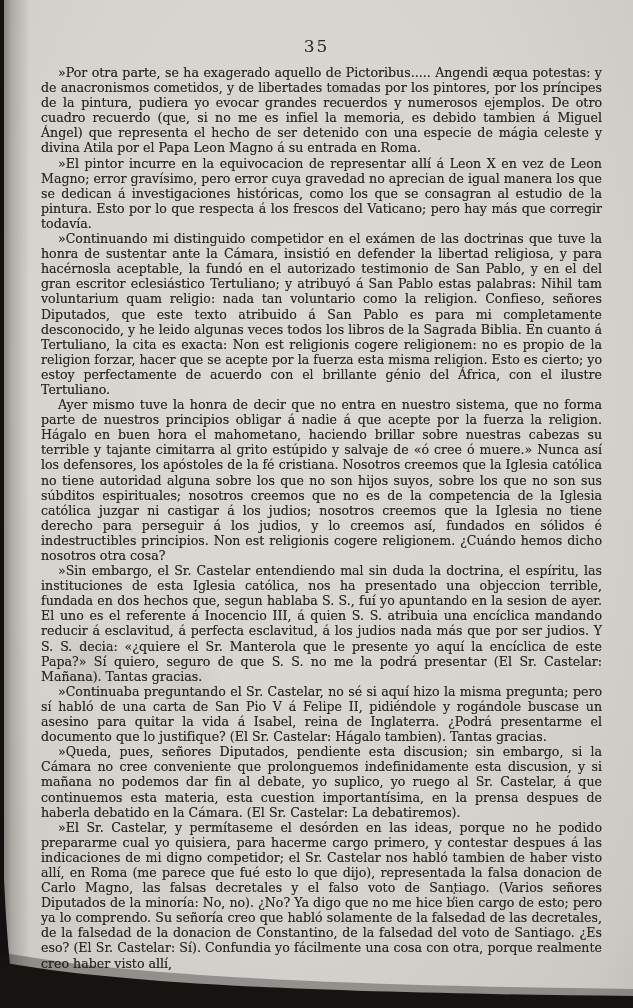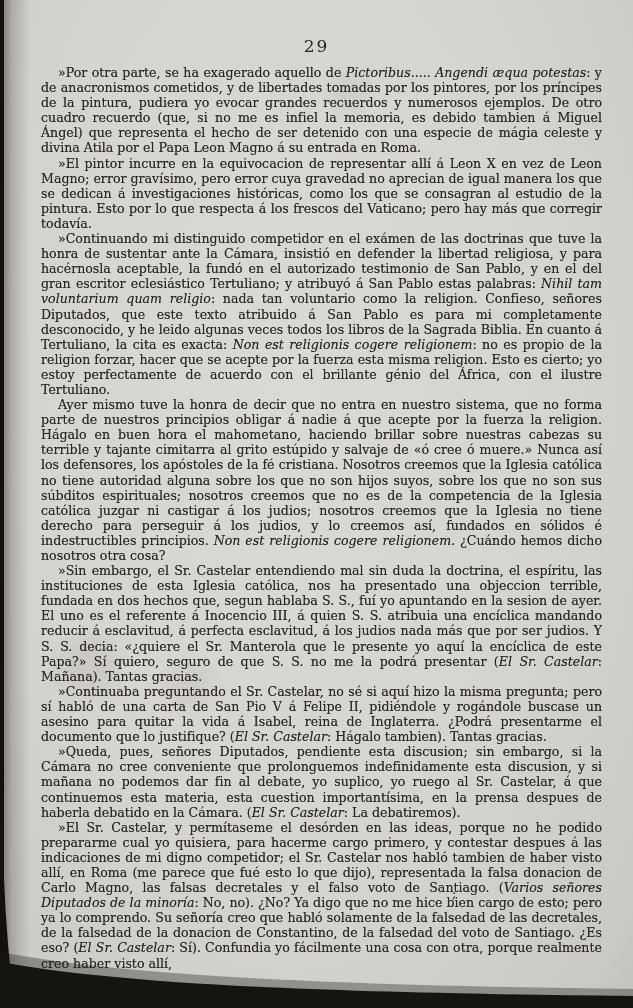--- a/index.html
+++ b/index.html
@@ -37,34 +37,34 @@
     font-size: 12.6px;
     line-height: 15.1px;
     color: #2b2720;
     text-align: justify;
     text-shadow: 0 0 0.4px rgba(43,39,32,0.55);
   }
   .text-block p {
     margin: 0;
     text-indent: 17px;
   }
-  .text-block .it { font-style: italic; }
+  .text-block .it { }
   .stray-mark {
     position: absolute;
     left: 452px; top: 886px;
     font-size: 13px;
     color: #2b2720;
   }
   .edges { position: absolute; left: 0; top: 0; pointer-events: none; }
 </style>
 </head>
 <body>
 
 <div class="scan">
-  <div class="page-number" style="color: rgb(43, 39, 32);">29</div>
+  <div class="page-number" style="color: rgb(43, 39, 32);">35</div>
 
   <div class="text-block" id="text-block" style="color: rgb(43, 39, 32);">
       <p><span>»Por otra parte, se ha exagerado aquello de </span><span class="it">Pictoribus..... Angendi æqua potestas</span><span>: y de anacronismos cometidos, y de libertades tomadas por los pintores, por los príncipes de la pintura, pudiera yo evocar grandes recuerdos y numerosos ejemplos. De otro cuadro recuerdo (que, si no me es infiel la memoria, es debido tambien á Miguel Ángel) que representa el hecho de ser detenido con una especie de mágia celeste y divina Atila por el Papa Leon Magno á su entrada en Roma.</span></p>
       <p><span>»El pintor incurre en la equivocacion de representar allí á Leon X en vez de Leon Magno; error gravísimo, pero error cuya gravedad no aprecian de igual manera los que se dedican á investigaciones históricas, como los que se consagran al estudio de la pintura. Esto por lo que respecta á los frescos del Vaticano; pero hay más que corregir todavía.</span></p>
       <p><span>»Continuando mi distinguido competidor en el exámen de las doctrinas que tuve la honra de sustentar ante la Cámara, insistió en defender la libertad religiosa, y para hacérnosla aceptable, la fundó en el autorizado testimonio de San Pablo, y en el del gran escritor eclesiástico Tertuliano; y atribuyó á San Pablo estas palabras: </span><span class="it">Nihil tam voluntarium quam religio</span><span>: nada tan voluntario como la religion. Confieso, señores Diputados, que este texto atribuido á San Pablo es para mi completamente desconocido, y he leido algunas veces todos los libros de la Sagrada Biblia. En cuanto á Tertuliano, la cita es exacta: </span><span class="it">Non est religionis cogere religionem</span><span>: no es propio de la religion forzar, hacer que se acepte por la fuerza esta misma religion. Esto es cierto; yo estoy perfectamente de acuerdo con el brillante génio del África, con el ilustre Tertuliano.</span></p>
       <p><span>Ayer mismo tuve la honra de decir que no entra en nuestro sistema, que no forma parte de nuestros principios obligar á nadie á que acepte por la fuerza la religion. Hágalo en buen hora el mahometano, haciendo brillar sobre nuestras cabezas su terrible y tajante cimitarra al grito estúpido y salvaje de «ó cree ó muere.» Nunca así los defensores, los apóstoles de la fé cristiana. Nosotros creemos que la Iglesia católica no tiene autoridad alguna sobre los que no son hijos suyos, sobre los que no son sus súbditos espirituales; nosotros creemos que no es de la competencia de la Iglesia católica juzgar ni castigar á los judios; nosotros creemos que la Iglesia no tiene derecho para perseguir á los judios, y lo creemos así, fundados en sólidos é indestructibles principios. </span><span class="it">Non est religionis cogere religionem.</span><span> ¿Cuándo hemos dicho nosotros otra cosa?</span></p>
       <p><span>»Sin embargo, el Sr. Castelar entendiendo mal sin duda la doctrina, el espíritu, las instituciones de esta Iglesia católica, nos ha presentado una objeccion terrible, fundada en dos hechos que, segun hablaba S. S., fuí yo apuntando en la sesion de ayer. El uno es el referente á Inocencio III, á quien S. S. atribuia una encíclica mandando reducir á esclavitud, á perfecta esclavitud, á los judios nada más que por ser judios. Y S. S. decia: «¿quiere el Sr. Manterola que le presente yo aquí la encíclica de este Papa?» Sí quiero, seguro de que S. S. no me la podrá presentar (</span><span class="it">El Sr. Castelar</span><span>: Mañana). Tantas gracias.</span></p>
       <p><span>»Continuaba preguntando el Sr. Castelar, no sé si aquí hizo la misma pregunta; pero sí habló de una carta de San Pio V á Felipe II, pidiéndole y rogándole buscase un asesino para quitar la vida á Isabel, reina de Inglaterra. ¿Podrá presentarme el documento que lo justifique? (</span><span class="it">El Sr. Castelar</span><span>: Hágalo tambien). Tantas gracias.</span></p>
       <p><span>»Queda, pues, señores Diputados, pendiente esta discusion; sin embargo, si la Cámara no cree conveniente que prolonguemos indefinidamente esta discusion, y si mañana no podemos dar fin al debate, yo suplico, yo ruego al Sr. Castelar, á que continuemos esta materia, esta cuestion importantísima, en la prensa despues de haberla debatido en la Cámara. (</span><span class="it">El Sr. Castelar</span><span>: La debatiremos).</span></p>
       <p><span>»El Sr. Castelar, y permítaseme el desórden en las ideas, porque no he podido prepararme cual yo quisiera, para hacerme cargo primero, y contestar despues á las indicaciones de mi digno competidor; el Sr. Castelar nos habló tambien de haber visto allí, en Roma (me parece que fué esto lo que dijo), representada la falsa donacion de Carlo Magno, las falsas decretales y el falso voto de Santiago. (</span><span class="it">Varios señores Diputados de la minoría</span><span>: No, no). ¿No? Ya digo que no me hice bien cargo de esto; pero ya lo comprendo. Su señoría creo que habló solamente de la falsedad de las decretales, de la falsedad de la donacion de Constantino, de la falsedad del voto de Santiago. ¿Es eso? (</span><span class="it">El Sr. Castelar</span><span>: Sí). Confundia yo fácilmente una cosa con otra, porque realmente creo haber visto allí,</span></p>

